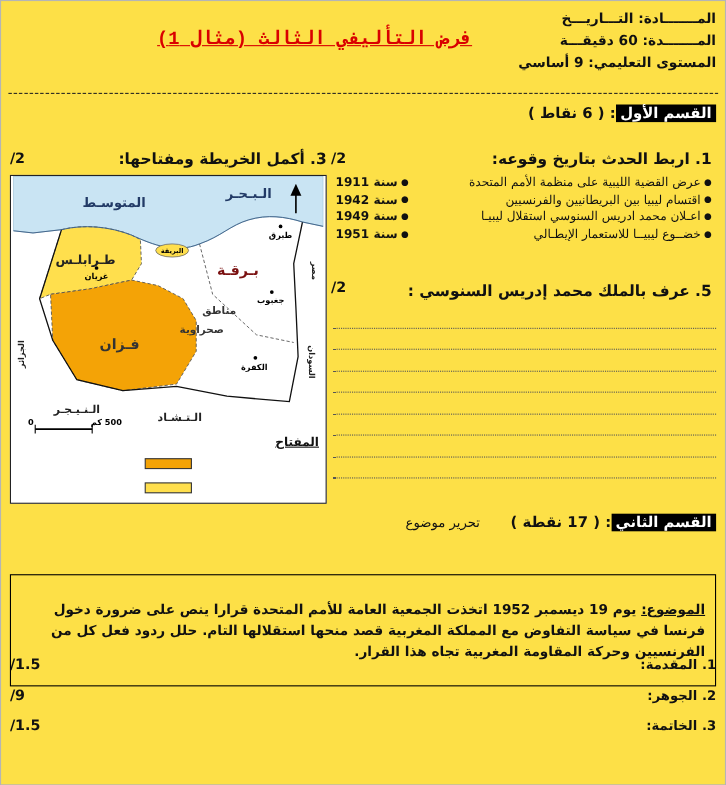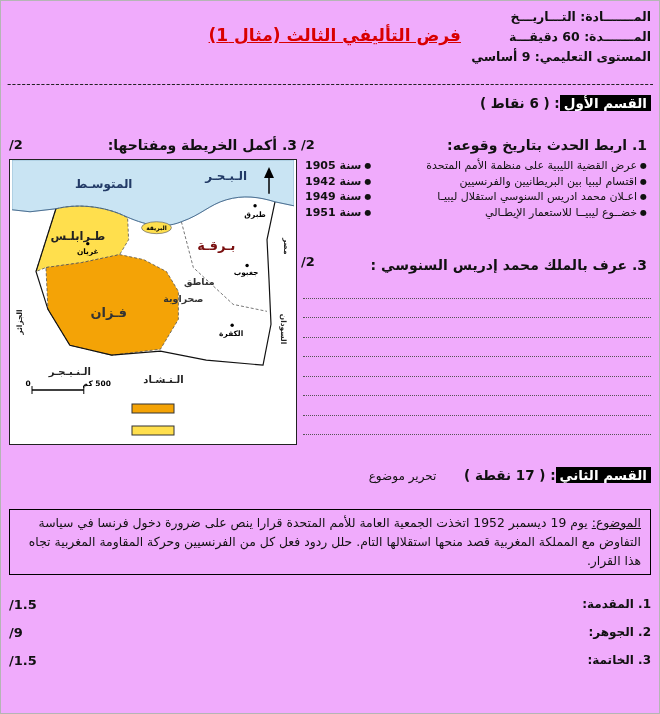--- a/index.html
+++ b/index.html
@@ -1,26 +1,26 @@
 <!DOCTYPE html>
 <html lang="ar" dir="rtl"><head>
 <meta charset="utf-8">
 <style>
   html,body{margin:0;padding:0;background:#e9e9e9;}
   .page{
     position:relative;width:660px;height:714px;margin:0 auto;
-    background:#f0abfc;border:1px solid #b5b5b5;box-sizing:border-box;
+    background:#fde047;border:1px solid #b5b5b5;box-sizing:border-box;
     font-family:"DejaVu Sans",sans-serif;direction:rtl;color:#111;overflow:hidden;
   }
   .abs{position:absolute;}
   
   .meta{top:6px;right:8px;width:222px;font-size:12.5px;font-weight:bold;line-height:1.6;}
   .meta .row{white-space:nowrap;}
-  .title{top:24px;left:110px;width:350px;text-align:right;font-size:17px;font-weight:bold;
-         color:#d90000;text-decoration:underline;}
+  .title{top:24px;left:110px;width:350px;text-align:center;font-size:17px;font-weight:bold;
+         color:#d90000;text-decoration:underline;font-family:Liberation Mono, monospace;}
   .divider{top:76px;left:6px;right:6px;font-size:12px;white-space:nowrap;overflow:hidden;
            direction:ltr;color:#222;letter-spacing:0.5px;}
   
   .sec-head{font-size:13.5px;font-weight:bold;}
   .hl{background:#000;color:#fff;padding:0 4px;}
   .s1-head{top:94px;right:8px;}
   .s2-head{top:466px;right:8px;}
   .essay-title{font-size:12px;font-weight:normal;margin-right:23px;}
   
   .score{font-weight:bold;font-size:13px;direction:ltr;unicode-bidi:isolate;}
@@ -39,22 +39,22 @@
   .q3row{top:136px;left:8px;width:288px;display:flex;justify-content:space-between;align-items:flex-start;}
   .mapbox{top:158px;left:8px;width:288px;border:1.3px solid #222;background:#fff;box-sizing:border-box;}
   .map-caption{font-size:10px;font-weight:bold;text-align:center;padding:2px 1px 0;
                text-decoration:underline;white-space:nowrap;}
   .mapbox svg{display:block;margin:0 auto;}
   .legend{padding:0 6px 5px;}
   .legend-title{font-size:11px;font-weight:bold;text-decoration:underline;}
   .swatch-row{text-align:center;margin-top:3px;}
   .swatch-row svg{display:inline-block;vertical-align:middle;}
   
-  .subject-box{top:508px;left:8px;right:8px;border:1.5px solid #000;padding:3px 9px;
-               font-size:12.4px;font-weight:normal;line-height:1.55;text-align:right;box-sizing:border-box;}
+  .subject-box{top:521px;left:8px;right:8px;border:1.5px solid #000;padding:21px 9px;
+               font-size:12.4px;font-weight:bold;line-height:1.55;text-align:right;box-sizing:border-box;}
   .subject-label{text-decoration:underline;}
   .part{left:8px;right:8px;display:flex;justify-content:space-between;align-items:center;height:22px;}
   .part .qlabel{font-size:12px;}
   .footer-line{top:676px;right:14px;font-size:13.5px;font-weight:bold;}
   .footer-label{text-decoration:underline;}
   .footer-line .score{margin-right:22px;}
   svg text{font-family:"DejaVu Sans",sans-serif;}
 </style>
 </head>
 <body>
@@ -83,37 +83,37 @@
   <div class="abs sec-head s1-head">
     <span class="hl">القسم الأول</span><span>: ( 6 نقاط )</span>
   </div>
 
   <div class="abs qlabel" style="top:136px;right:12px;text-align:center;">1.  اربط الحدث بتاريخ وقوعه:</div>
   <div class="abs score" style="top:136px;left:300px;">/2</div>
 
   <div class="abs events">
     <div class="ev">
       <span class="t"><span class="bullet">●</span><span>عرض القضية الليبية على منظمة الأمم المتحدة</span></span>
-      <span class="y"><span class="bullet">●</span><span>سنة 1905</span></span>
+      <span class="y"><span class="bullet">●</span><span>سنة 1911</span></span>
     </div>
     <div class="ev">
       <span class="t"><span class="bullet">●</span><span>اقتسام ليبيا بين البريطانيين والفرنسيين</span></span>
       <span class="y"><span class="bullet">●</span><span>سنة 1942</span></span>
     </div>
     <div class="ev">
       <span class="t"><span class="bullet">●</span><span>اعـلان محمد ادريس السنوسي استقلال ليبيـا</span></span>
       <span class="y"><span class="bullet">●</span><span>سنة 1949</span></span>
     </div>
     <div class="ev">
       <span class="t"><span class="bullet">●</span><span>خضــوع ليبيــا للاستعمار الإيطـالي</span></span>
       <span class="y"><span class="bullet">●</span><span>سنة 1951</span></span>
     </div>
   </div>
 
-  <div class="abs qlabel" style="top:256px;right:12px;">3.  عرف بالملك محمد إدريس السنوسي :</div>
+  <div class="abs qlabel" style="top:256px;right:12px;">5.  عرف بالملك محمد إدريس السنوسي :</div>
   <div class="abs score" style="top:253px;left:300px;">/2</div>
 
   <div class="abs answers">
     <div class="ansline"></div>
     <div class="ansline"></div>
     <div class="ansline"></div>
     <div class="ansline"></div>
     <div class="ansline"></div>
     <div class="ansline"></div>
     <div class="ansline"></div>
@@ -171,20 +171,21 @@
       <g>
         <line x1="20" y1="231" x2="72" y2="231" stroke="#000" stroke-width="1.6"></line>
         <line x1="20" y1="227" x2="20" y2="235" stroke="#000" stroke-width="1"></line>
         <line x1="72" y1="227" x2="72" y2="235" stroke="#000" stroke-width="1"></line>
         <text x="16" y="227" font-size="7.5" font-weight="bold" text-anchor="middle">0</text>
         <text x="85" y="227" font-size="7.5" font-weight="bold" text-anchor="middle">500 كم</text>
       </g>
     </svg>
 
     <div class="legend">
+      <div class="legend-title">المفتاح</div>
       <div class="swatch-row">
         <svg width="44" height="11">
           <rect x="1" y="1" width="42" height="9" stroke="#333" stroke-width="1" fill="#f4a306"></rect>
         </svg>
       </div>
       <div class="swatch-row">
         <svg width="44" height="11">
           <rect x="1" y="1" width="42" height="9" stroke="#333" stroke-width="1" fill="#ffdf4d"></rect>
         </svg>
       </div>

